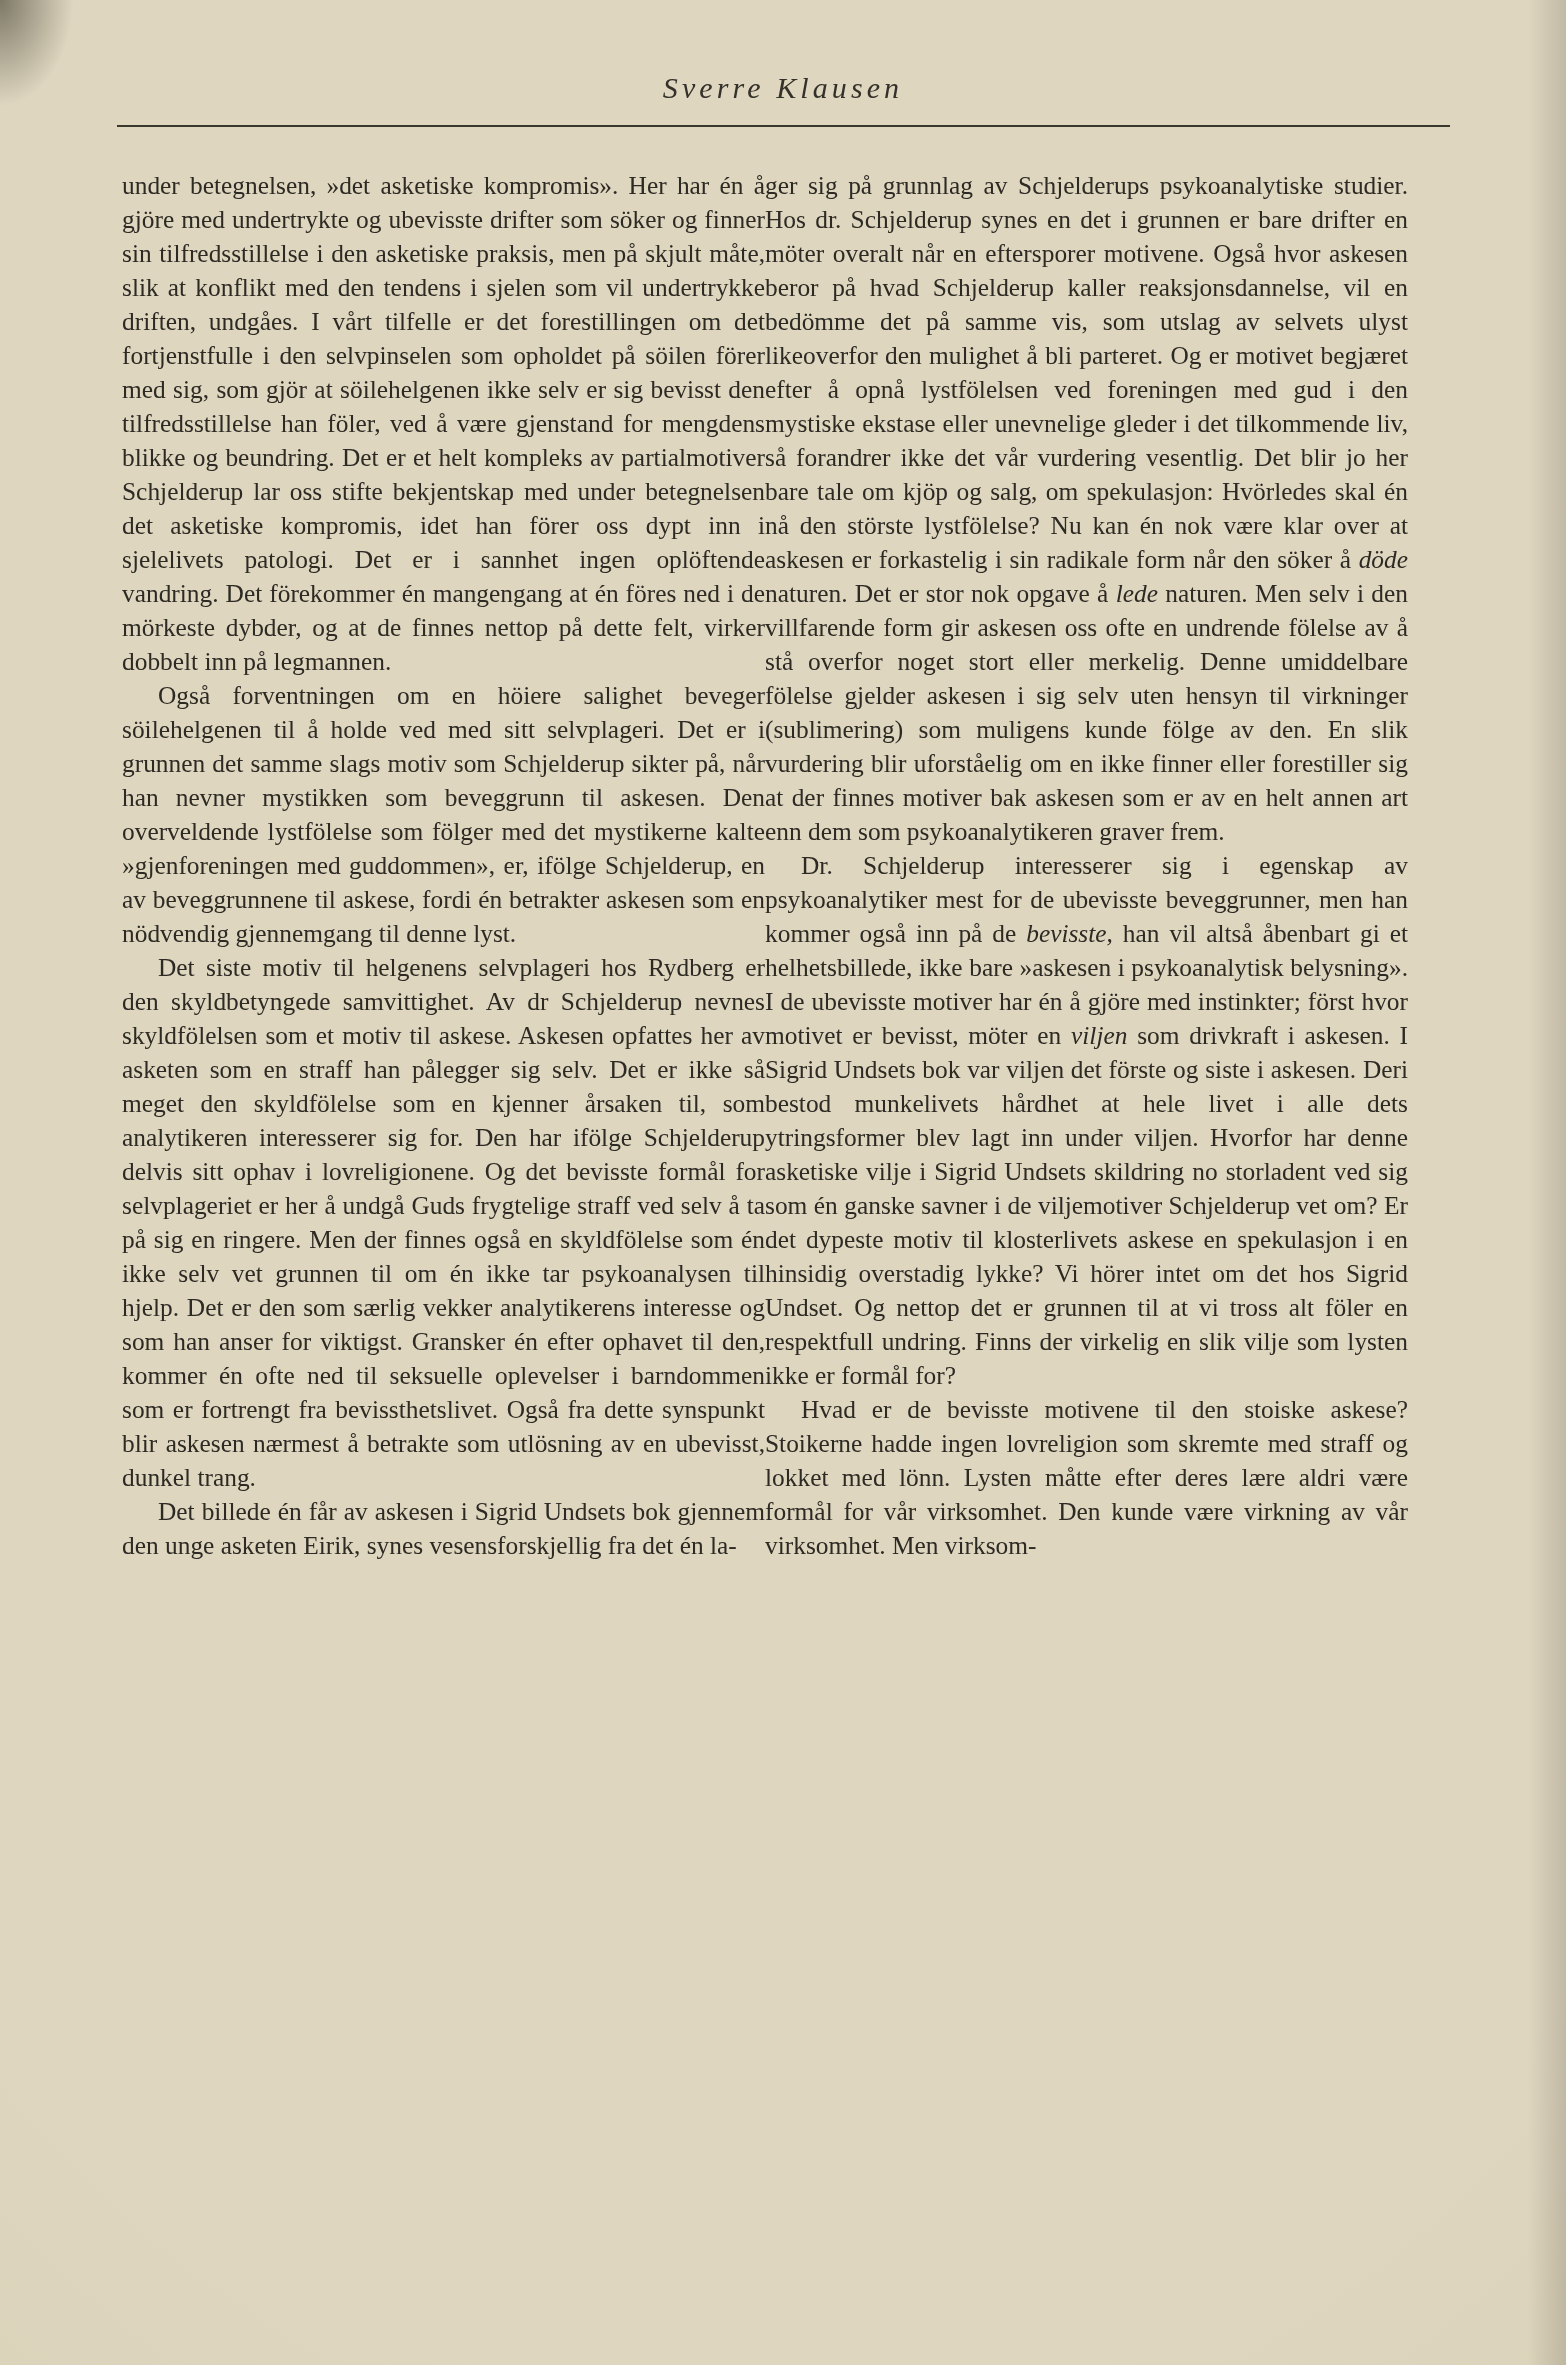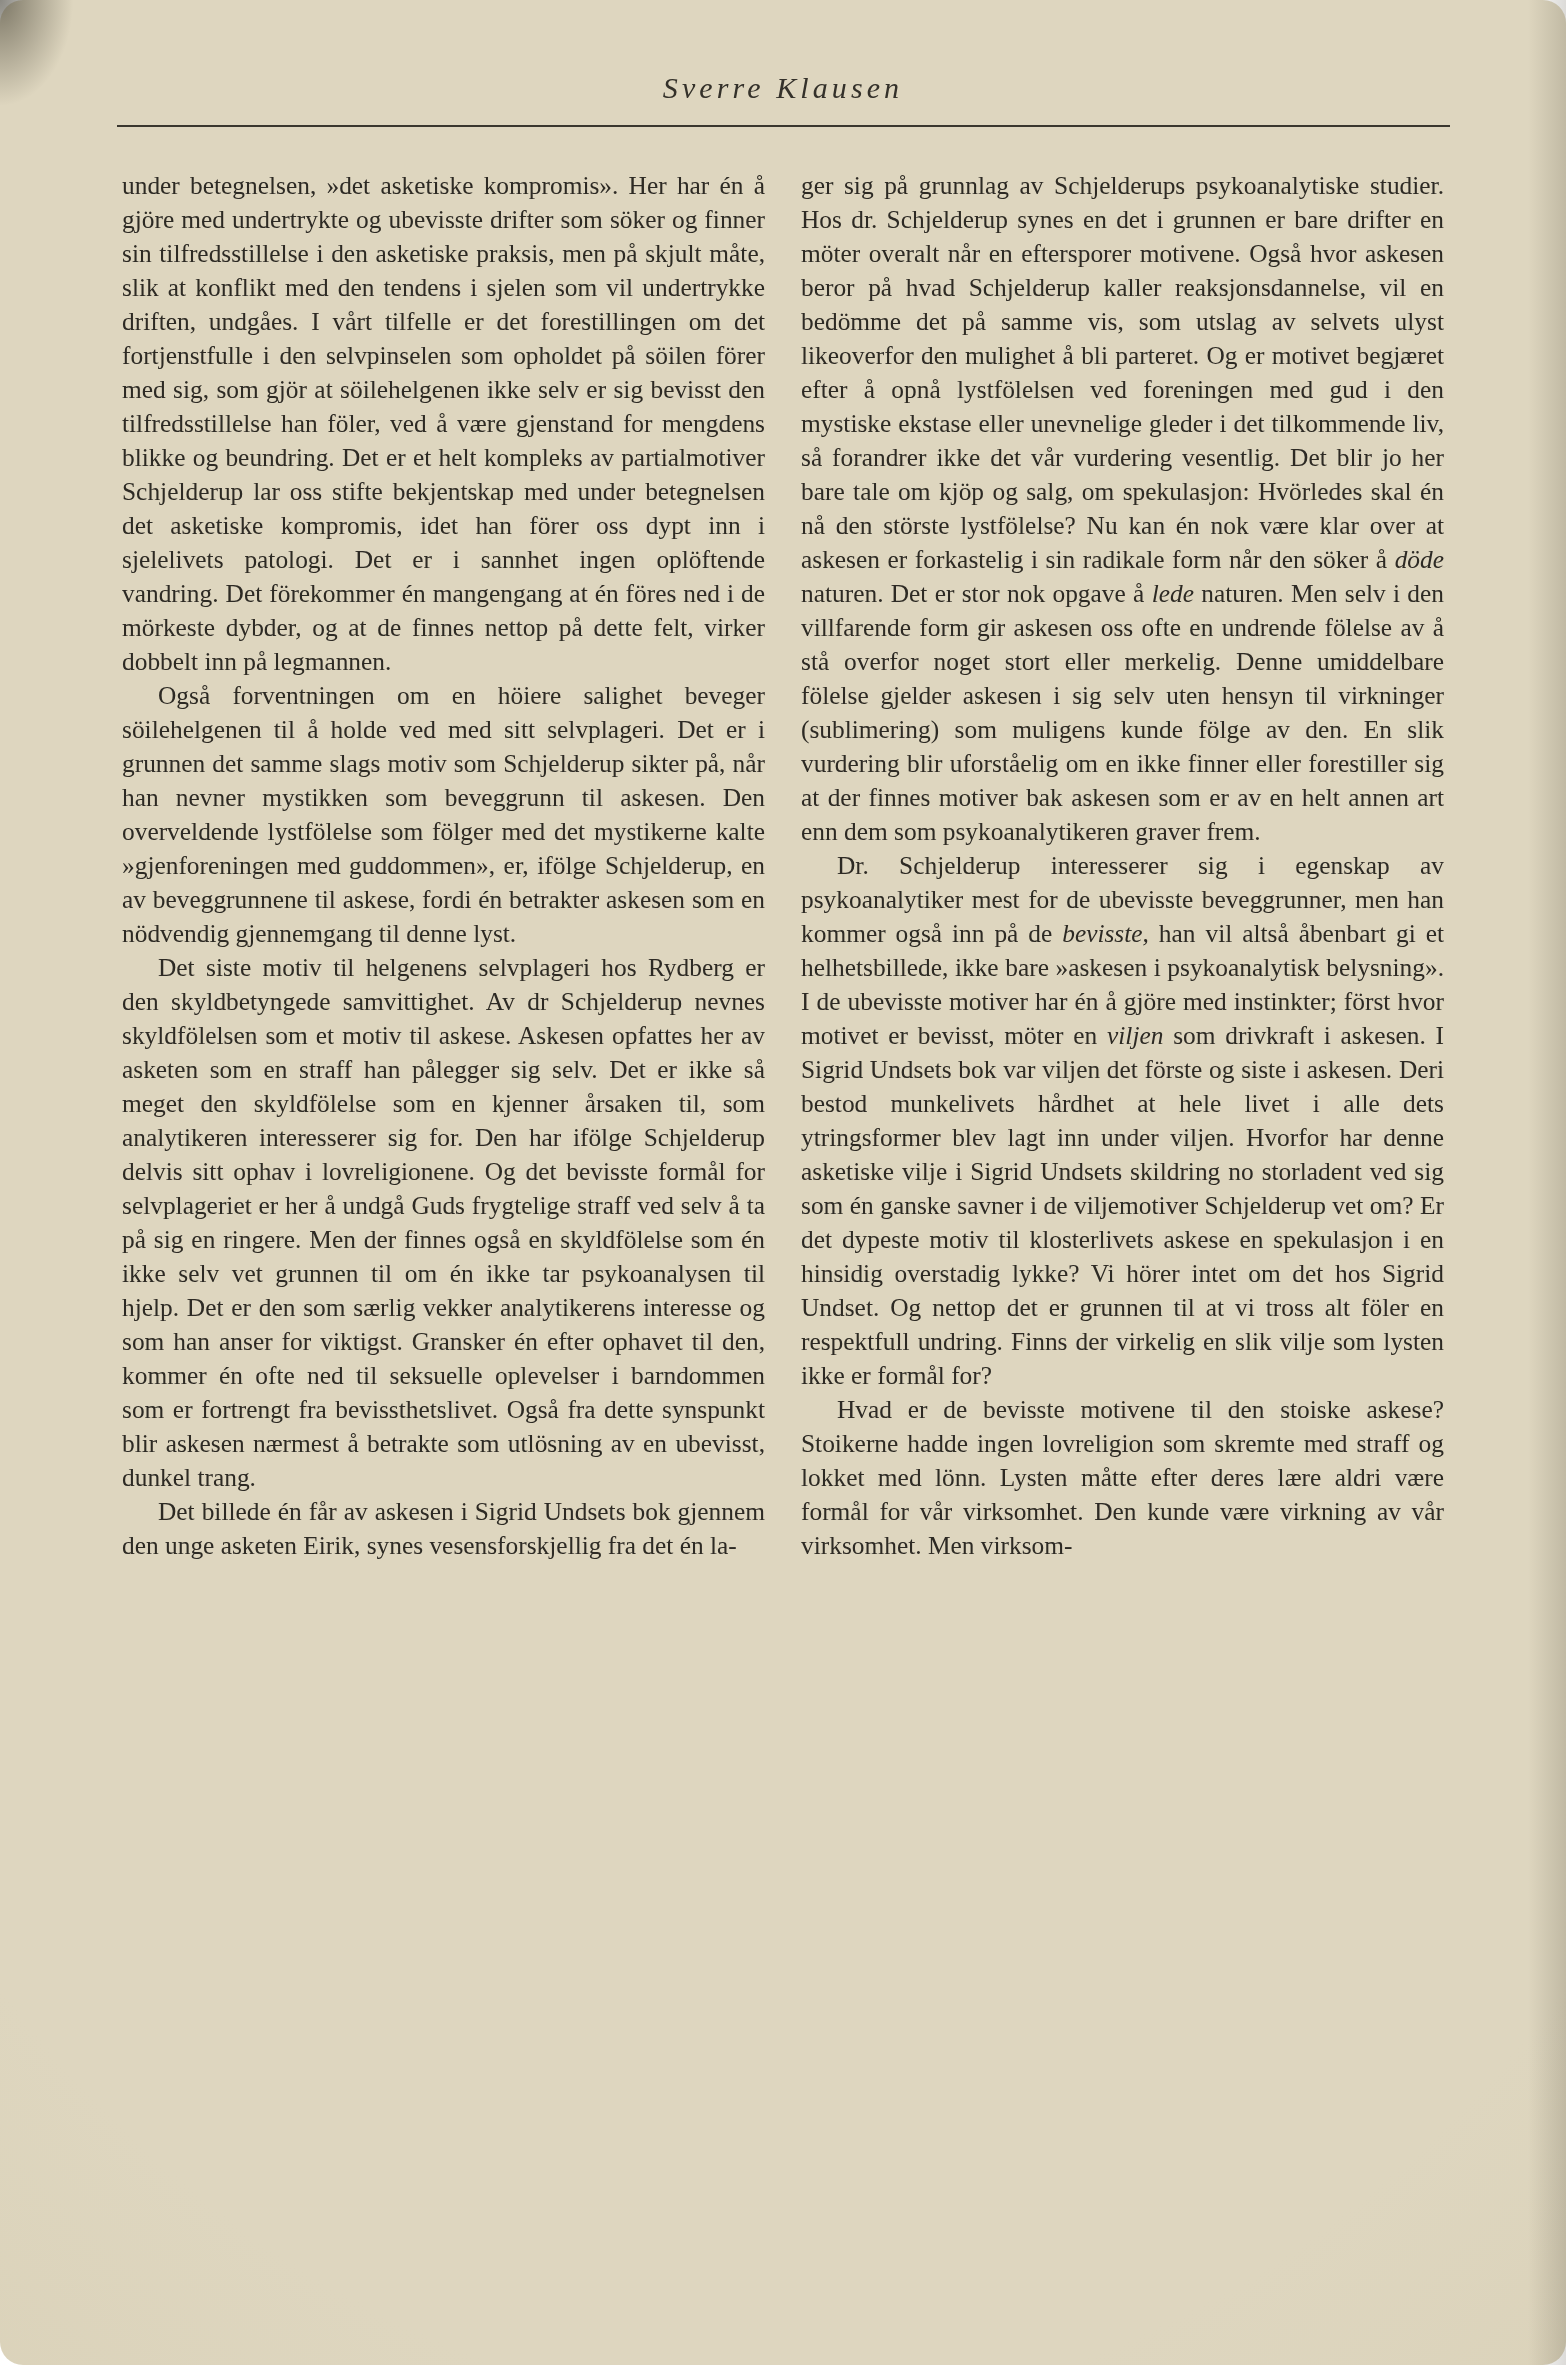--- a/index.html
+++ b/index.html
@@ -11,21 +11,20 @@
     height: 2366px;
     overflow: hidden;
     font-family: "Liberation Serif", "DejaVu Serif", serif;
   }
   .page {
     position: absolute;
     inset: 0;
     background:
       radial-gradient(ellipse 140% 120% at 50% 42%, #ded6bf 50%, #d6cdb2 80%, #c3b998 100%);
     color: #2d2a24;
-    border-radius: 23px;
   }
   .corner-smudge {
     position: absolute;
     left: 0; top: 0;
     width: 74px; height: 107px;
     background: radial-gradient(ellipse at 0% 0%, rgba(45,42,30,0.55), rgba(45,42,30,0.0) 70%);
     pointer-events: none;
   }
   .edge-shade-right {
     position: absolute;
@@ -47,21 +46,20 @@
   }
   .header-rule {
     width: 1333px;
     margin: 19.7px auto 0 auto;
     border: 0;
     border-top: 2.5px solid #3a372e;
     height: 0;
   }
   .columns {
     display: flex;
-    justify-content: space-between;
     width: 1322px;
     margin: 41px auto 16px auto;
   }
   .col {
     width: 643px;
     font-size: 25.4px;
     line-height: 34px;
     text-align: justify;
     color: #2d2a24;
   }

